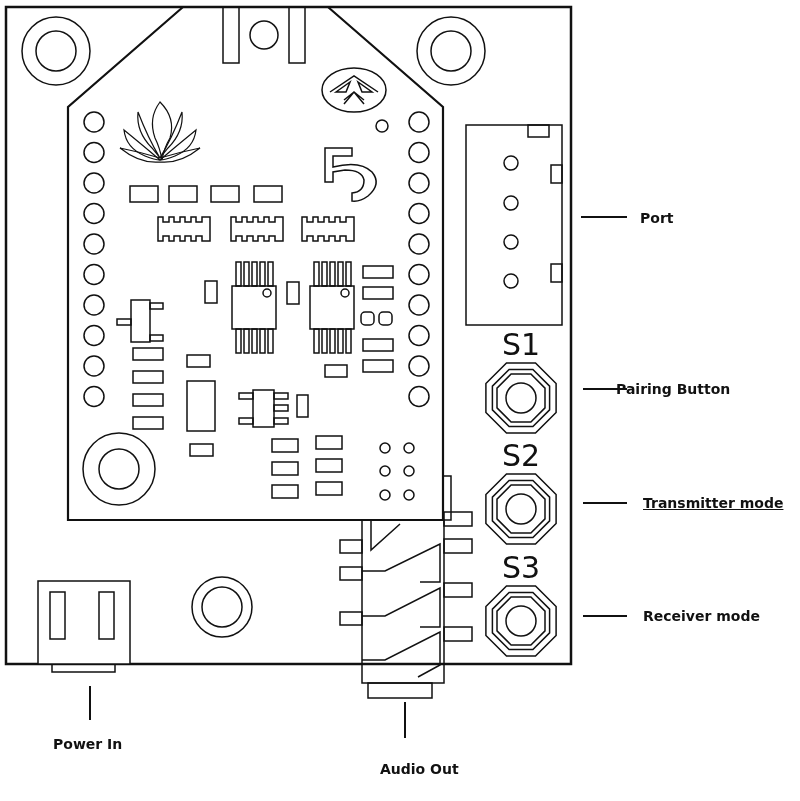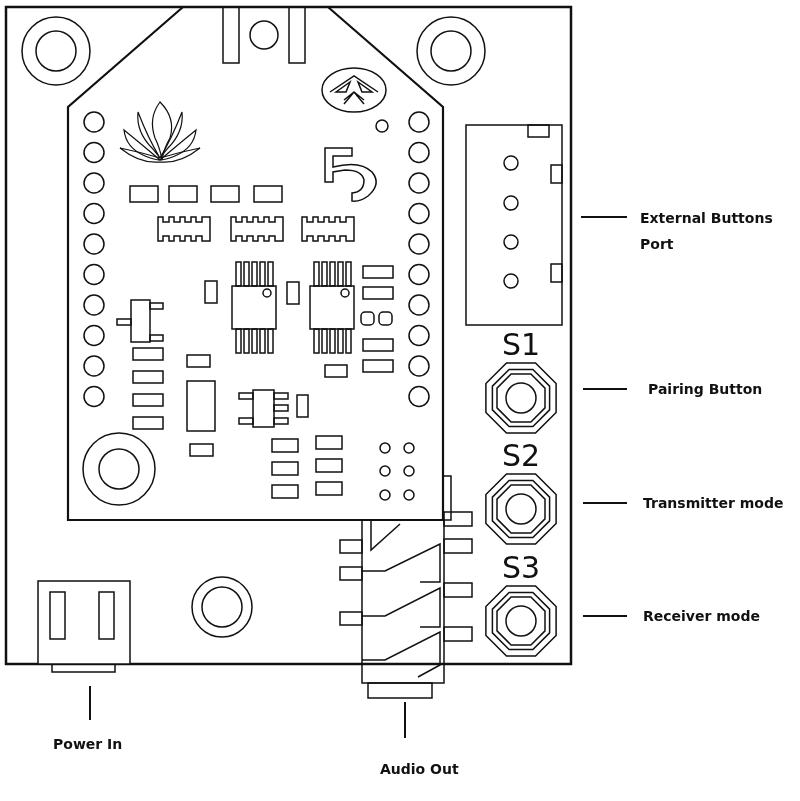--- a/index.html
+++ b/index.html
@@ -236,20 +236,19 @@
     <line x1="581" y1="217" x2="627" y2="217"></line>
     <line x1="583" y1="389" x2="627" y2="389"></line>
     <line x1="583" y1="503" x2="627" y2="503"></line>
     <line x1="583" y1="616" x2="627" y2="616"></line>
     <line x1="90" y1="686" x2="90" y2="720"></line>
     <line x1="405" y1="702" x2="405" y2="738"></line>
   </g>
 </svg>
 
 <div class="lbl" style="left:640px; top:205px;">
-  <div>External Buttons</div>
   <div>Port</div>
 </div>
-<div class="lbl" style="left:648px; top:376px;">Pairing Button</div>
-<div class="lbl" style="left:643px; top:490px;">Transmitter mode</div>
+<div class="lbl" style="left:616px; top:376px;">Pairing Button</div>
+<div class="lbl" style="left:643px; top:490px;text-decoration:underline;">Transmitter mode</div>
 <div class="lbl" style="left:643px; top:603px;">Receiver mode</div>
 <div class="lbl" style="left:53px; top:731px;">Power In</div>
 <div class="lbl" style="left:362px; top:756px;margin-left:18px;">Audio Out</div>
 
 </body></html>

